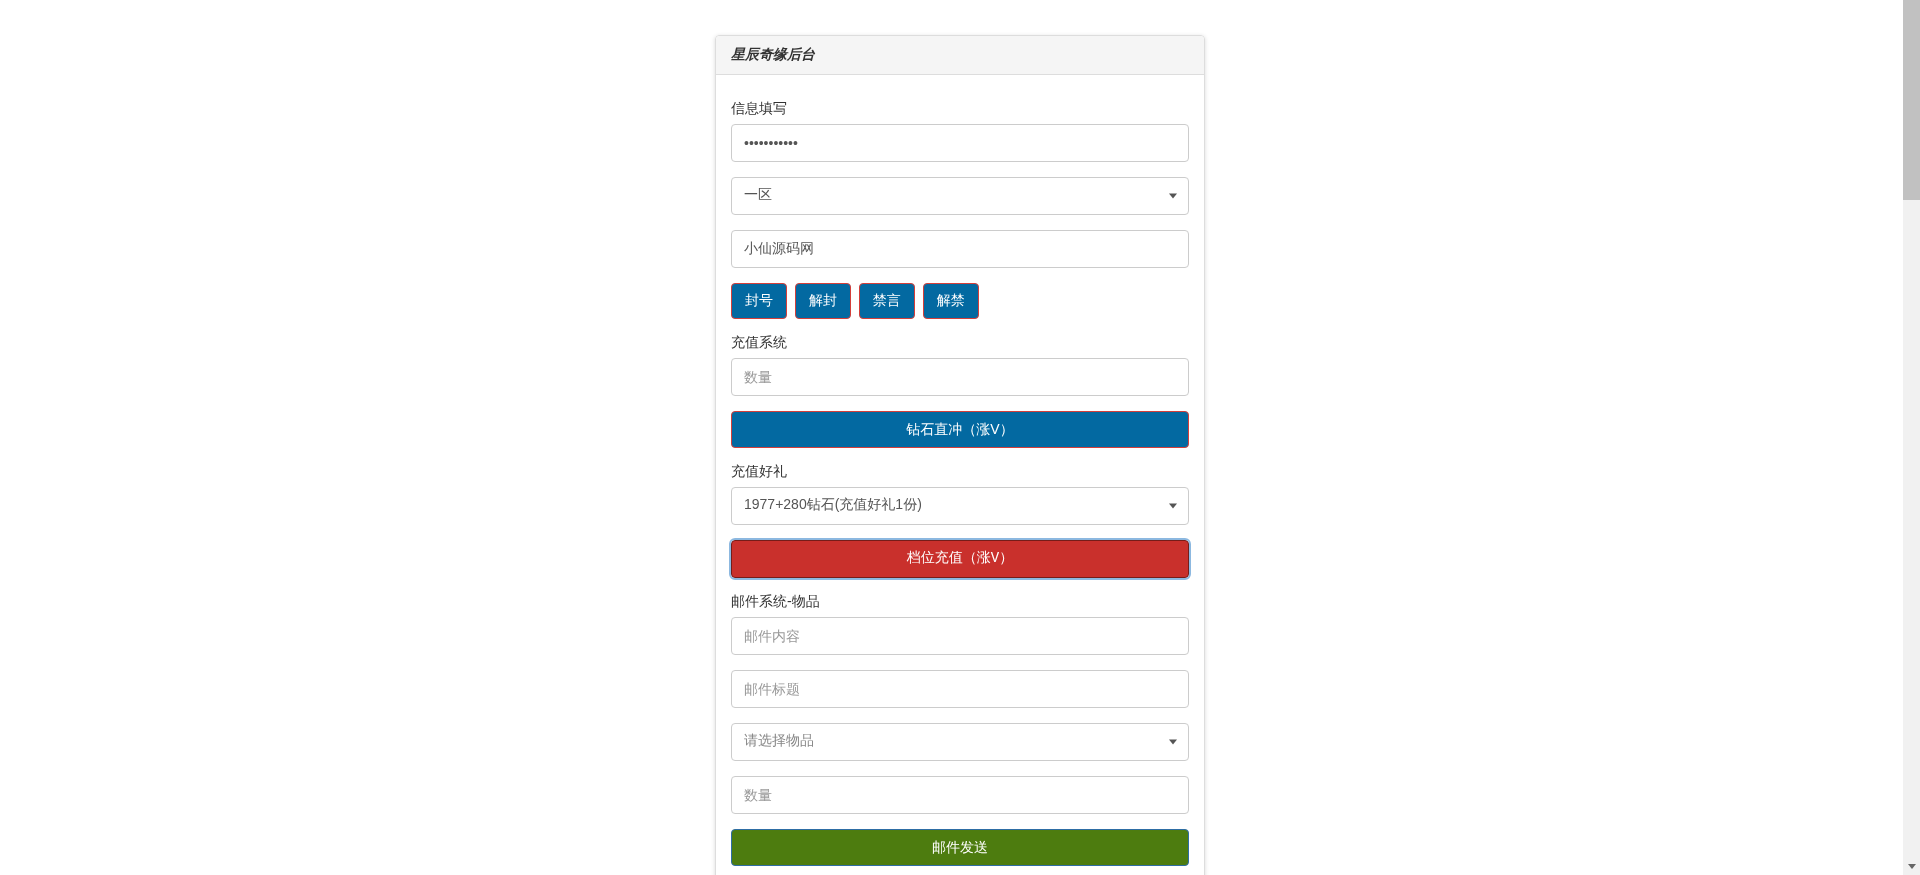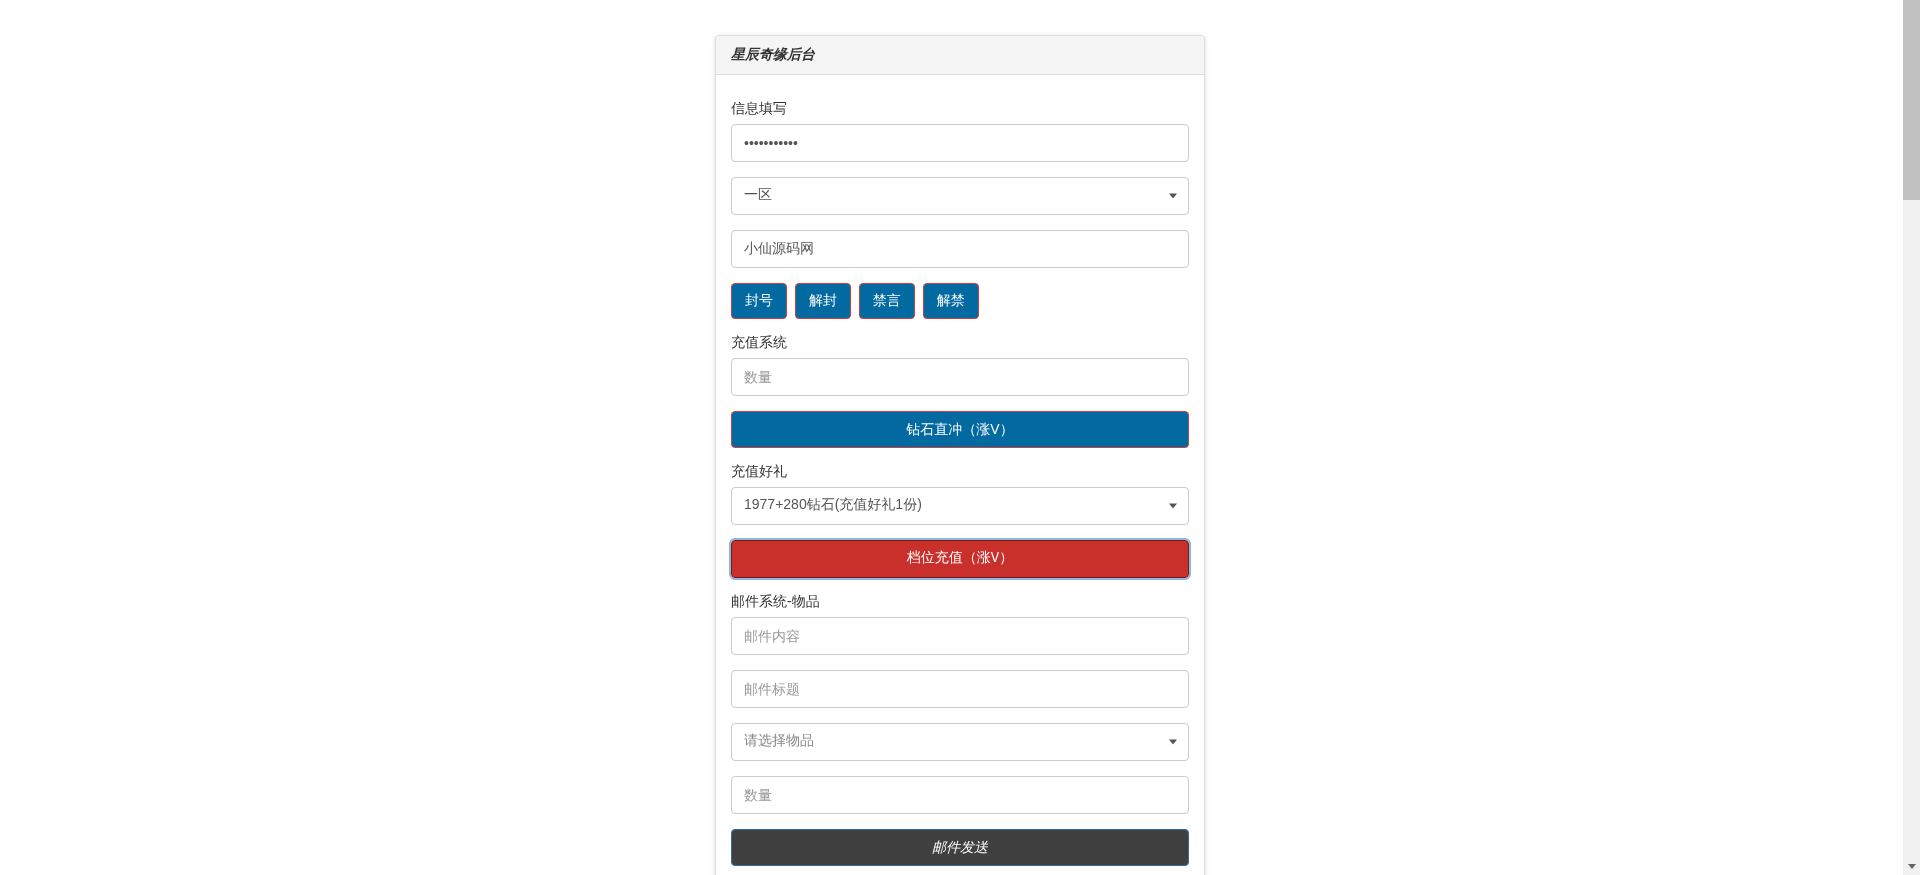--- a/index.html
+++ b/index.html
@@ -72,21 +72,21 @@
       line-height: 1.4;
       text-align: center;
       border: 1px solid transparent;
       border-radius: 4px;
       cursor: pointer;
       color: #fff;
       margin-right: 4px;
     }
     .btn-danger { background: #0369a1; border-color: #d43f3a; }
     .btn-danger.focused { background: #c9302c; border-color: #761c19; outline: 2px solid rgba(91,154,211,0.7); outline-offset: 0; font-family: Liberation Mono, monospace; }
-    .btn-primary { background: #404040; border-color: #2e6da4; font-style: italic; }
+    .btn-primary { background: #4d7c0f; border-color: #2e6da4; }
     .btn-block {
       display: block;
       width: 100%;
       margin-right: 0;
       margin-bottom: 15px;
       padding: 8px 24px;
     }
     .scrollbar {
       position: fixed;
       right: 0; top: 0;

